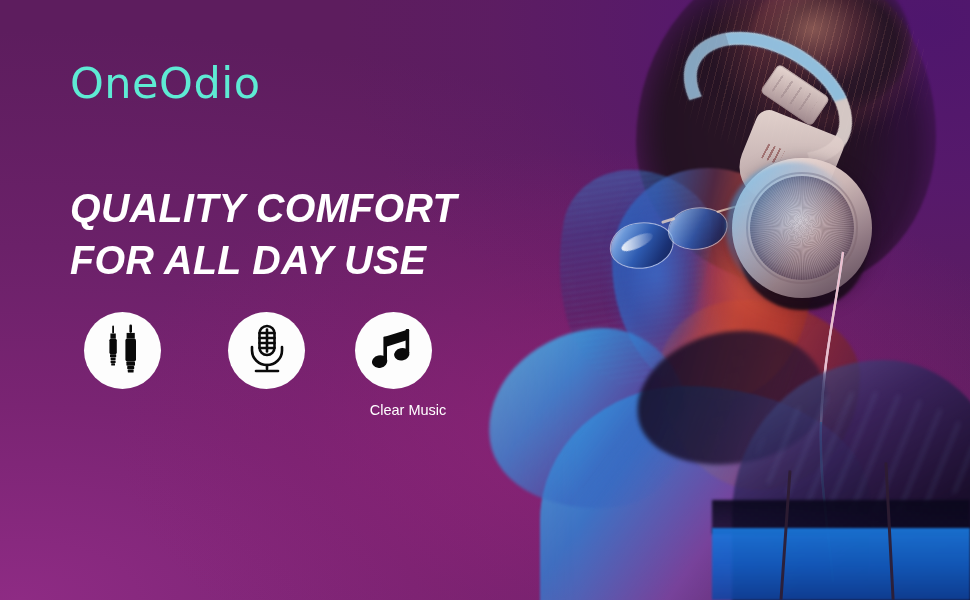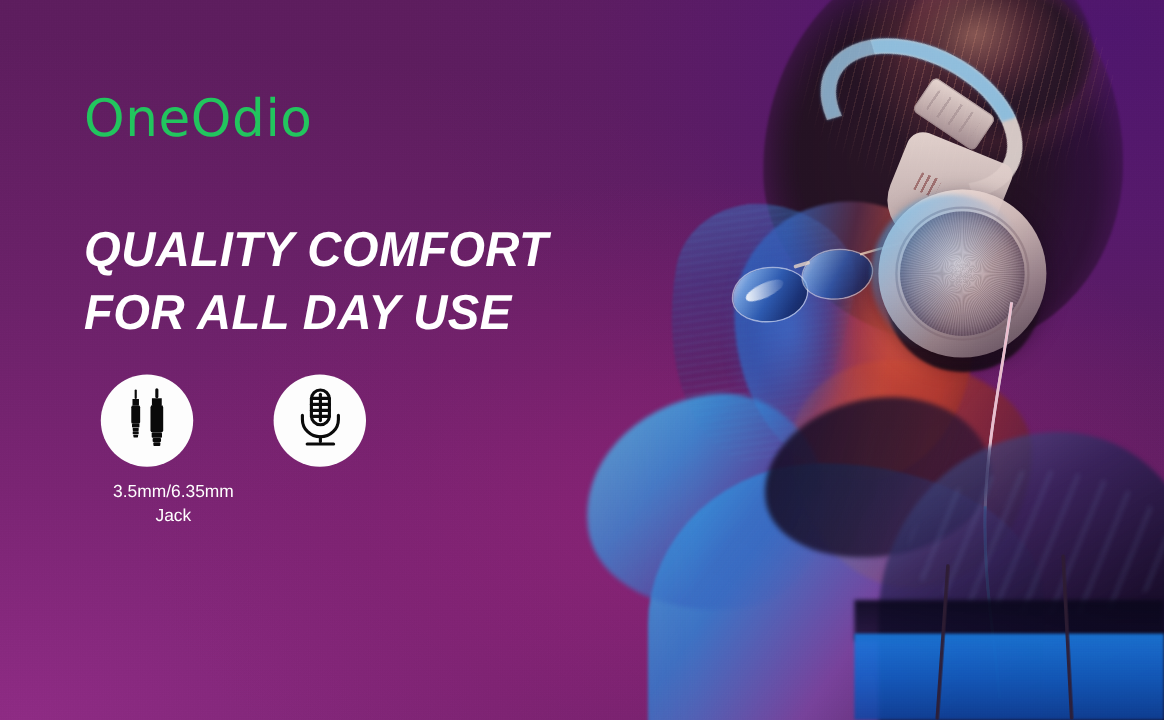--- a/index.html
+++ b/index.html
@@ -374,24 +374,24 @@
   
   .content {
     position:absolute;
     left:0; top:0;
     width:520px; height:600px;
     z-index:5;
   }
 
   .logo {
     position:absolute;
-    left:70px; top:74px;
+    left:70px; top:58px;
     font-size:43px;
     letter-spacing:0.5px;
-    color:#22c55e;
+    color:#5eead4;
     font-weight:400;
     font-family:"DejaVu Sans", sans-serif;
     white-space:nowrap;
   }
 
   .headline {
     position:absolute;
     left:70px; top:182px;
     color:#ffffff;
     font-size:41px;
@@ -535,22 +535,20 @@
 
               <rect x="28.4" y="0.5" width="2.6" height="8.4" rx="1.3"></rect>
               <path d="M25.6 8.9 h8.2 v5.6 h-8.2 z"></path>
               <rect x="24.4" y="14.5" width="10.6" height="23" rx="2"></rect>
               <rect x="25.4" y="37.5" width="8.6" height="4.2" rx="0.8"></rect>
               <rect x="26.2" y="42.1" width="7" height="3.2" rx="0.7"></rect>
               <rect x="26.8" y="45.6" width="5.8" height="3" rx="0.7"></rect>
             </svg>
           </span>
         </div>
-        <div class="cap">3.5mm/6.35mm
-Jack</div>
       </div>
 
       <div class="feature f2">
         <div class="circle">
           <span>
             <svg width="42" height="50" viewBox="0 0 42 50" fill="none" stroke="#0a0a0a" stroke-width="2.6" stroke-linecap="round">
 
               <rect x="13.5" y="2" width="15" height="29" rx="7.5"></rect>
 
               <line x1="13.5" y1="9" x2="28.5" y2="9"></line>
@@ -562,16 +560,33 @@
 
               <path d="M6 23 v3.5 C6 34.5 12.7 41 21 41 C29.3 41 36 34.5 36 26.5 V23"></path>
 
               <line x1="21" y1="41" x2="21" y2="45"></line>
               <line x1="10" y1="47" x2="32" y2="47"></line>
             </svg>
           </span>
         </div>
       </div>
 
+      <div class="feature f3">
+        <div class="circle">
+          <span>
+            <svg width="44" height="46" viewBox="0 0 44 46" fill="#0a0a0a">
+
+              <path d="M13.5 10.5 L37 3.2 V13.6 L13.5 20.9 Z"></path>
+
+              <rect x="11.4" y="10.4" width="3.6" height="24.5" rx="1.2"></rect>
+              <rect x="33.6" y="3.1" width="3.6" height="24.5" rx="1.2"></rect>
+
+              <ellipse cx="7.6" cy="35.6" rx="7.7" ry="6.2" transform="rotate(-13 7.6 35.6)"></ellipse>
+              <ellipse cx="29.8" cy="28.3" rx="7.7" ry="6.2" transform="rotate(-13 29.8 28.3)"></ellipse>
+            </svg>
+          </span>
+        </div>
+        <div class="cap">Clear Music</div>
+      </div>
 
     </div>
   </div>
 </div>
 
 </body></html>

